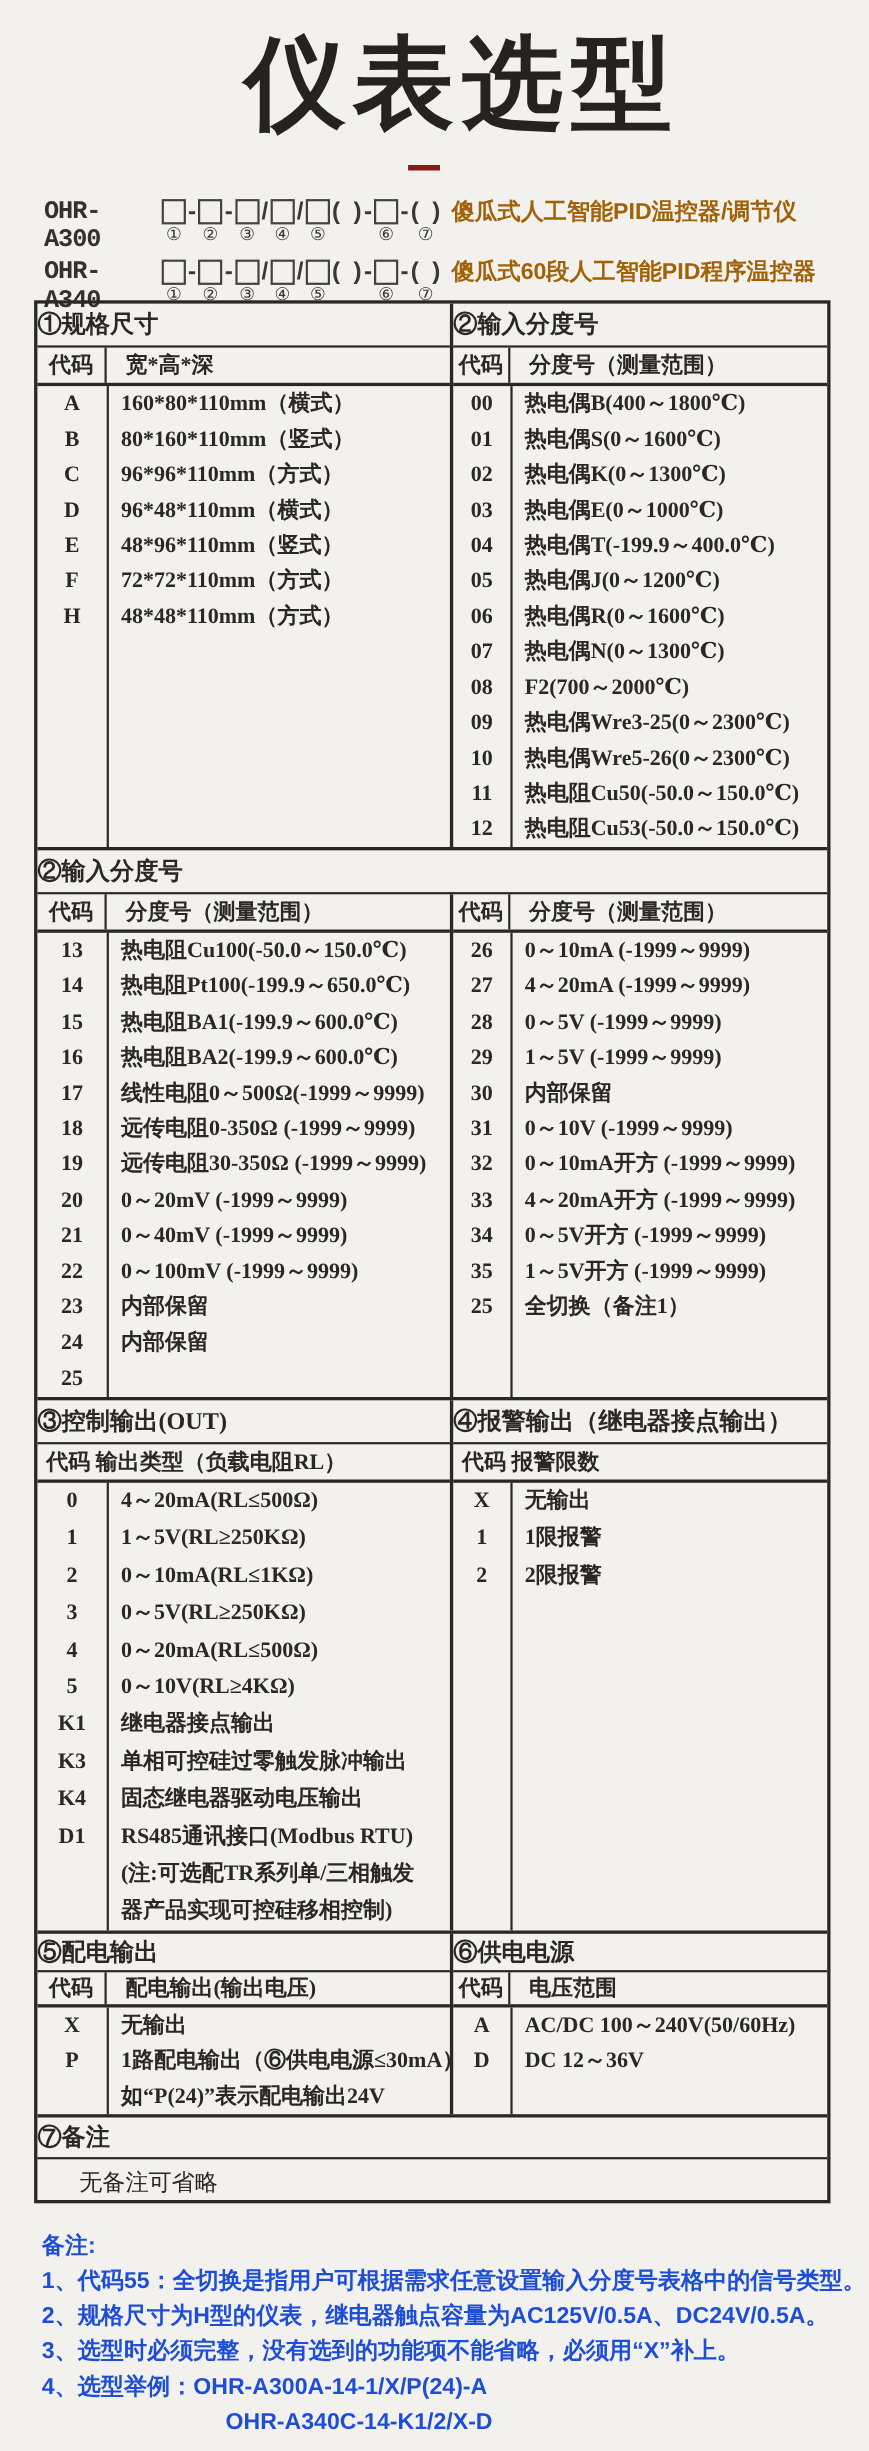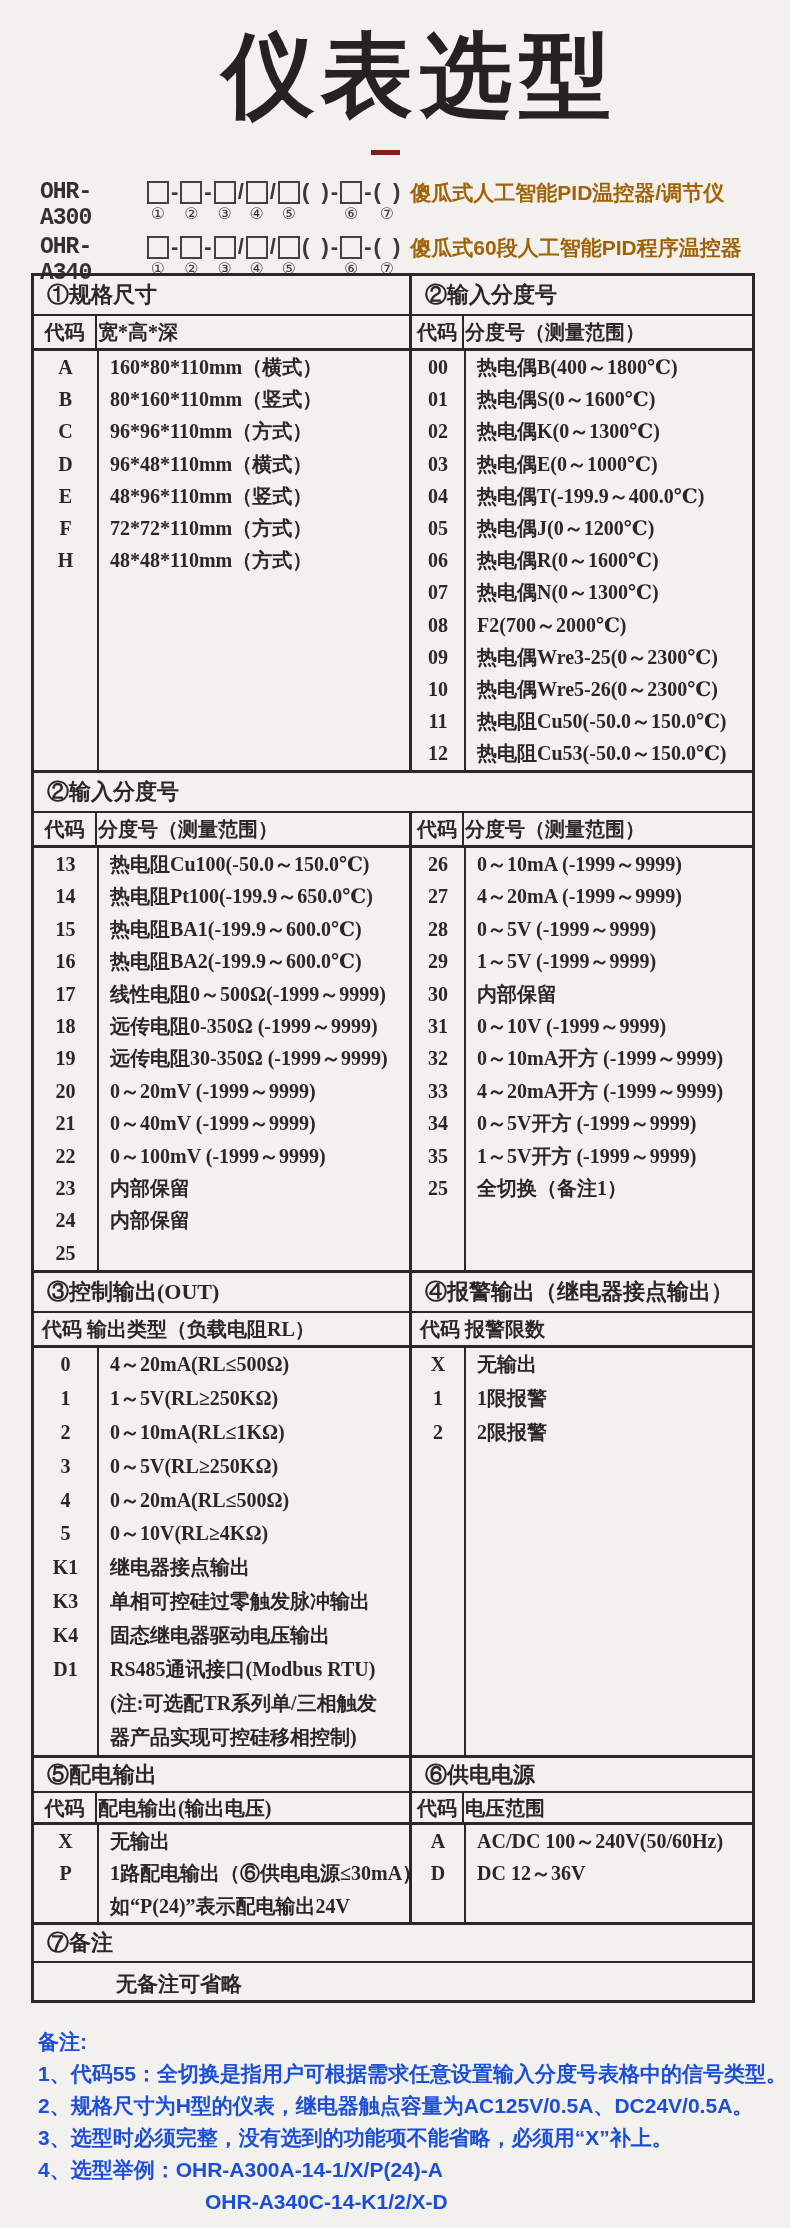--- a/index.html
+++ b/index.html
@@ -39,42 +39,42 @@
   .sec-s2{height:500px;flex-direction:column;}
   .sec-s3{height:485px;}
   .sec-s4{height:167px;}
   .sec-s5{flex:1;flex-direction:column;}
   .half{display:flex;flex-direction:column;box-sizing:border-box;min-width:0;}
   .half-l{width:378px;flex:none;border-right:3px solid #2b2724;--codew:63px;}
   .half-r{flex:1;--codew:52px;}
   .split{display:flex;flex:1;min-height:0;}
   .sec-title{
     height:40px;line-height:38px;border-bottom:2px solid #2b2724;flex:none;
-    font-size:22px;font-weight:700;padding-left:13px;box-sizing:border-box;white-space:nowrap;
+    font-size:22px;font-weight:700;box-sizing:border-box;white-space:nowrap;
   }
   .sec-header{
     display:flex;height:35px;line-height:33px;border-bottom:3px solid #2b2724;flex:none;
     font-weight:700;font-size:20px;box-sizing:border-box;white-space:nowrap;
   }
   .hdr-code{width:var(--codew);flex:none;text-align:center;border-right:2px solid #2b2724;box-sizing:border-box;}
-  .hdr-val{padding-left:1px;}
+  .hdr-val{padding-left:1px;margin-left:16px;}
   .hdr-single{padding-left:8px;}
   .data{flex:1;position:relative;display:flex;flex-direction:column;min-height:0;}
   .data::after{content:"";position:absolute;top:0;bottom:0;left:var(--codew);width:2px;background:#2b2724;}
   .trow{display:flex;height:var(--rh,32.2px);line-height:var(--rh,32.2px);flex:none;font-size:20px;font-weight:600;white-space:nowrap;}
   .tcode{width:var(--codew);flex:none;text-align:center;}
   .tval{padding-left:13px;}
   .sec-s1 .data{--rh:32.2px;}
   .sec-s2 .data{--rh:32.4px;}
   .sec-s3 .data{--rh:33.9px;}
   .sec-s4 .sec-title{height:35px;line-height:33px;}
   .sec-s4 .sec-header{height:32px;line-height:30px;}
   .sec-s4 .data{--rh:32.3px;}
   .sec-s5 .sec-title{height:38px;line-height:36px;}
-  .s5-content{flex:1;font-size:21px;font-weight:700;padding:7px 0 0 38px;white-space:nowrap;margin-left:44px;}
+  .s5-content{flex:1;font-size:21px;font-weight:400;padding:7px 0 0 38px;white-space:nowrap;}
   
   .footnotes{
     position:absolute;top:2026px;left:38px;width:735px;
     font-size:21px;font-weight:700;color:#1d4ed8;line-height:32px;
   }
   .fn-heading{white-space:nowrap;}
   .fn-line{white-space:nowrap;}
   .fn-line.indent{margin-left:167px;}
 </style>
 </head>

